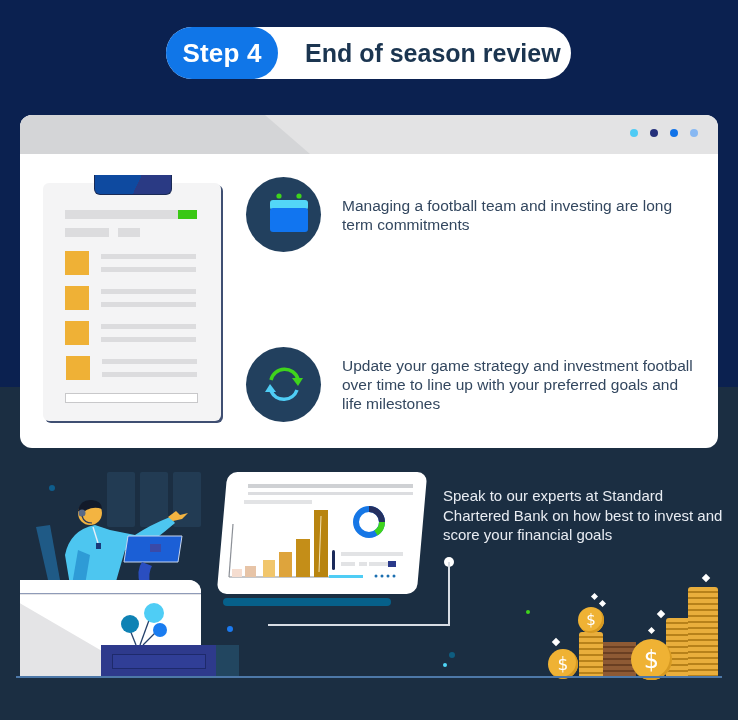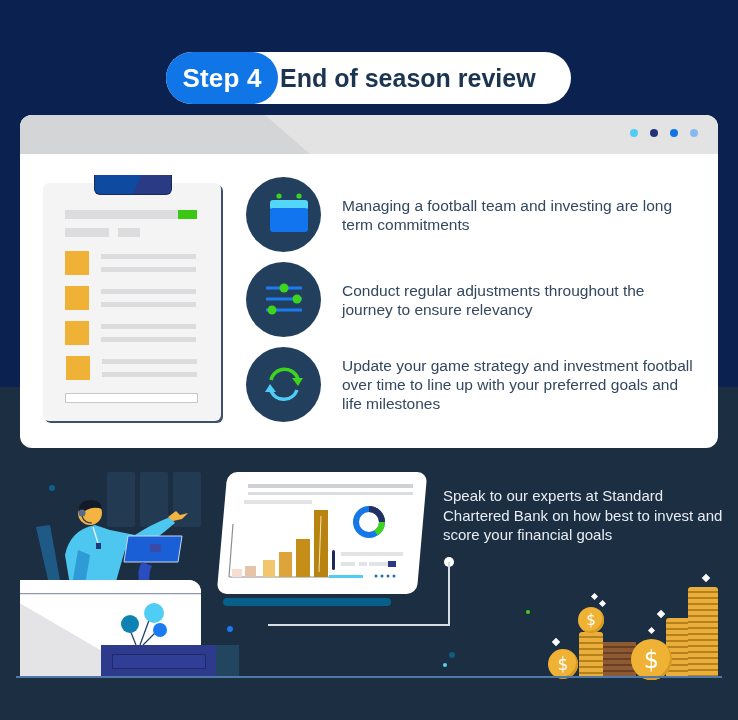--- a/index.html
+++ b/index.html
@@ -8,23 +8,23 @@
     position: relative;
     font-family: "Liberation Sans", "DejaVu Sans", sans-serif;
     background: #1b2e42;
   }
   .bg-top {
     position: absolute; left: 0; top: 0; width: 738px; height: 387px;
     background: #0b2150;
   }
   
   .step-pill {
-    position: absolute; left: 166px; top: 52px; width: 405px; height: 52px;
+    position: absolute; left: 166px; top: 27px; width: 405px; height: 52px;
     background: #ffffff; border-radius: 26px;
-    display: flex; align-items: center;
+    display: flex; align-items: center; gap: 25px;
   }
   .step-tag {
     height: 52px; width: 112px; border-radius: 26px;
     background: #1076e8; color: #fff;
     font-weight: bold; font-size: 26px;
     display: flex; align-items: center; justify-content: center;
     letter-spacing: 0.2px;
   }
   .step-title {
     margin-left: 2px; color: #1b3550; font-weight: bold; font-size: 25px;
@@ -195,33 +195,20 @@
       <svg width="75" height="75" viewBox="0 0 75 75">
         <circle cx="33" cy="19" r="2.6" fill="#3fd41c"></circle>
         <circle cx="53" cy="19" r="2.6" fill="#3fd41c"></circle>
         <rect x="24" y="23" width="38" height="10" rx="3" fill="#53d6f7"></rect>
         <rect x="24" y="31" width="38" height="24" rx="3" fill="#1175f0"></rect>
       </svg>
     </div>
     <div class="item-text">Managing a football team and investing are long term commitments</div>
   </div>
 
-  <div class="item" style="top:147px;">
-    <div class="item-icon">
-      <svg width="75" height="75" viewBox="0 0 75 75">
-        <line x1="20" y1="26" x2="56" y2="26" stroke="#1a7cf0" stroke-width="3"></line>
-        <line x1="20" y1="37" x2="56" y2="37" stroke="#1a7cf0" stroke-width="3"></line>
-        <line x1="20" y1="48" x2="56" y2="48" stroke="#1a7cf0" stroke-width="3"></line>
-        <circle cx="38" cy="26" r="4.5" fill="#3fd41c"></circle>
-        <circle cx="51" cy="37" r="4.5" fill="#3fd41c"></circle>
-        <circle cx="26" cy="48" r="4.5" fill="#3fd41c"></circle>
-      </svg>
-    </div>
-    <div class="item-text">Conduct regular adjustments throughout the journey to ensure relevancy</div>
-  </div>
 
   <div class="item" style="top:232px;">
     <div class="item-icon">
       <svg width="75" height="75" viewBox="0 0 75 75">
         <path d="M25 33 A14 14 0 0 1 52 32" fill="none" stroke="#3fd41c" stroke-width="3.5"></path>
         <polygon points="46,31 57,31 52,39" fill="#3fd41c"></polygon>
         <path d="M51 43 A14 14 0 0 1 25 44" fill="none" stroke="#4fcdf5" stroke-width="3.5"></path>
         <polygon points="30,45 19,45 24,37" fill="#4fcdf5"></polygon>
       </svg>
     </div>

